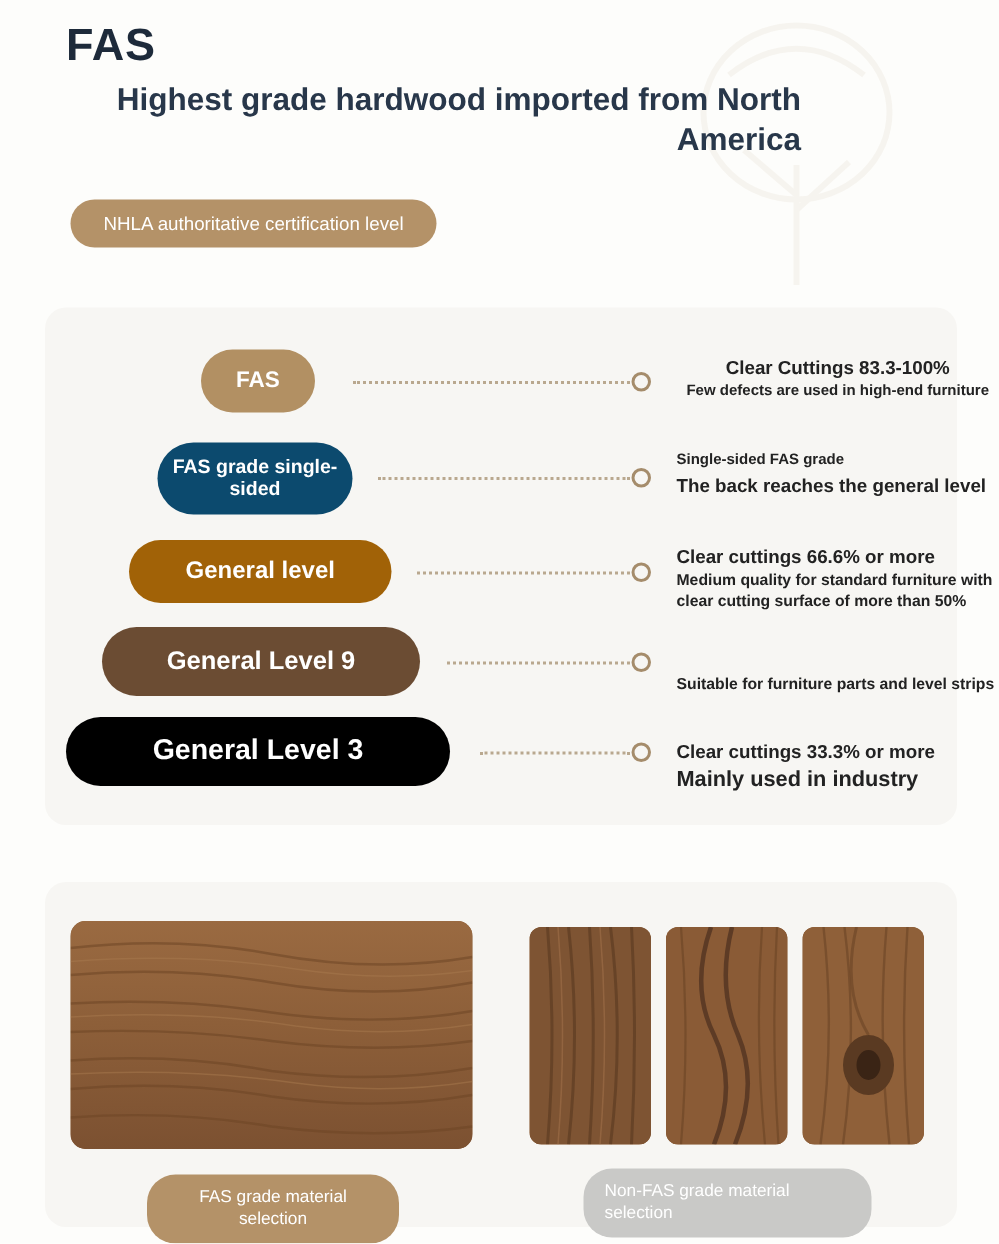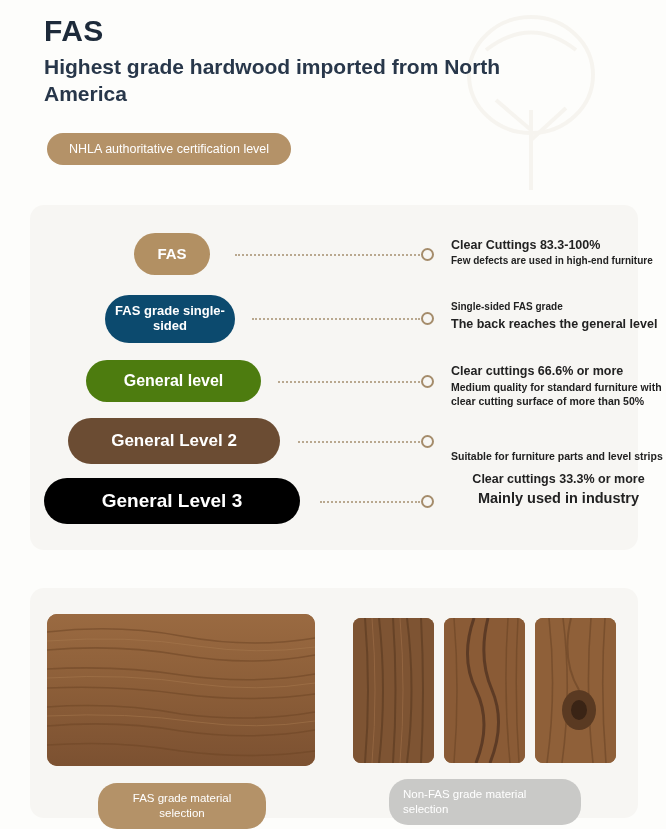--- a/index.html
+++ b/index.html
@@ -47,20 +47,21 @@
     margin: 0 0 6px 0;
     line-height: 1.1;
   }
   .subtitle {
     font-size: 21px;
     font-weight: bold;
     color: #28374a;
     line-height: 1.3;
     margin: 0;
     max-width: 490px;
+    text-align: right;
   }
 
   .cert-pill {
     position: absolute;
     left: 47px;
     top: 133px;
     background: #b49268;
     color: #ffffff;
     font-size: 12.5px;
     border-radius: 16px;
@@ -229,48 +230,48 @@
   </div>
 
   <div class="cert-pill">NHLA authoritative certification level</div>
 
   <div class="panel"></div>
 
   <div class="rows" id="rows">
       <div class="grade-chip" style="left: 104px; top: 28px; width: 76px; height: 42px; background: rgb(178, 144, 99); font-size: 15px;">FAS</div>
       <div class="dots" style="left: 205px; top: 49px; width: 185px;"></div>
       <div class="node" style="left: 391px; top: 43px;"></div>
-      <div class="desc" style="top: 32px;">
+      <div class="desc" style="top: 32px; text-align: center;">
         <div class="d-line d-mid">Clear Cuttings 83.3-100%</div>
         <div class="d-line d-small">Few defects are used in high-end furniture</div>
       </div>
       <div class="grade-chip" style="left: 75px; top: 90px; width: 130px; height: 48px; background: #0c4a6e; font-size: 13px;">FAS grade single-sided</div>
       <div class="dots" style="left: 222px; top: 113px; width: 168px;"></div>
       <div class="node" style="left: 391px; top: 107px;"></div>
       <div class="desc" style="top: 96px;">
         <div class="d-line d-small">Single-sided FAS grade</div>
         <div class="d-line d-mid">The back reaches the general level</div>
       </div>
-      <div class="grade-chip" style="left: 56px; top: 155px; width: 175px; height: 42px; background: #4d7c0f; font-size: 16px;">General level</div>
+      <div class="grade-chip" style="left: 56px; top: 155px; width: 175px; height: 42px; background: #a16207; font-size: 16px;">General level</div>
       <div class="dots" style="left: 248px; top: 176px; width: 142px;"></div>
       <div class="node" style="left: 391px; top: 170px;"></div>
       <div class="desc" style="top: 158px;">
         <div class="d-line d-mid">Clear cuttings 66.6% or more</div>
         <div class="d-line d-tiny">Medium quality for standard furniture with clear cutting surface of more than 50%</div>
       </div>
-      <div class="grade-chip" style="left: 38px; top: 213px; width: 212px; height: 46px; background: rgb(107, 76, 51); font-size: 17px;">General Level 2</div>
+      <div class="grade-chip" style="left: 38px; top: 213px; width: 212px; height: 46px; background: rgb(107, 76, 51); font-size: 17px;">General Level 9</div>
       <div class="dots" style="left: 268px; top: 236px; width: 122px;"></div>
       <div class="node" style="left: 391px; top: 230px;"></div>
       <div class="desc" style="top: 245px;">
         <div class="d-line d-tiny">Suitable for furniture parts and level strips</div>
       </div>
       <div class="grade-chip" style="left: 14px; top: 273px; width: 256px; height: 46px; background: #000000; font-size: 19px;">General Level 3</div>
       <div class="dots" style="left: 290px; top: 296px; width: 100px;"></div>
       <div class="node" style="left: 391px; top: 290px;"></div>
-      <div class="desc" style="top: 266px; text-align: center;">
+      <div class="desc" style="top: 288px;">
         <div class="d-line d-mid">Clear cuttings 33.3% or more</div>
         <div class="d-line d-big">Mainly used in industry</div>
       </div>
     </div>
 
   <div class="gallery"></div>
 
   <div class="wood-main">
     <svg class="grain" viewBox="0 0 268 152" preserveAspectRatio="none" aria-hidden="true">
       <defs>

